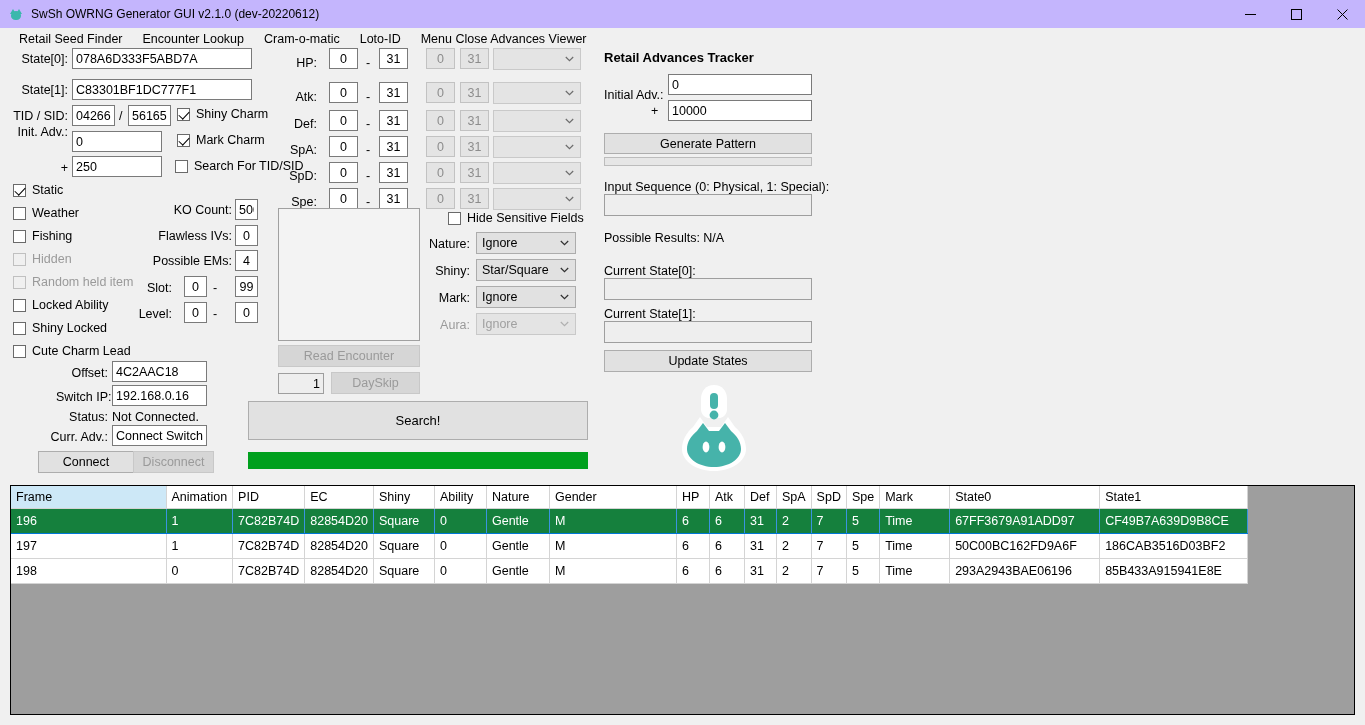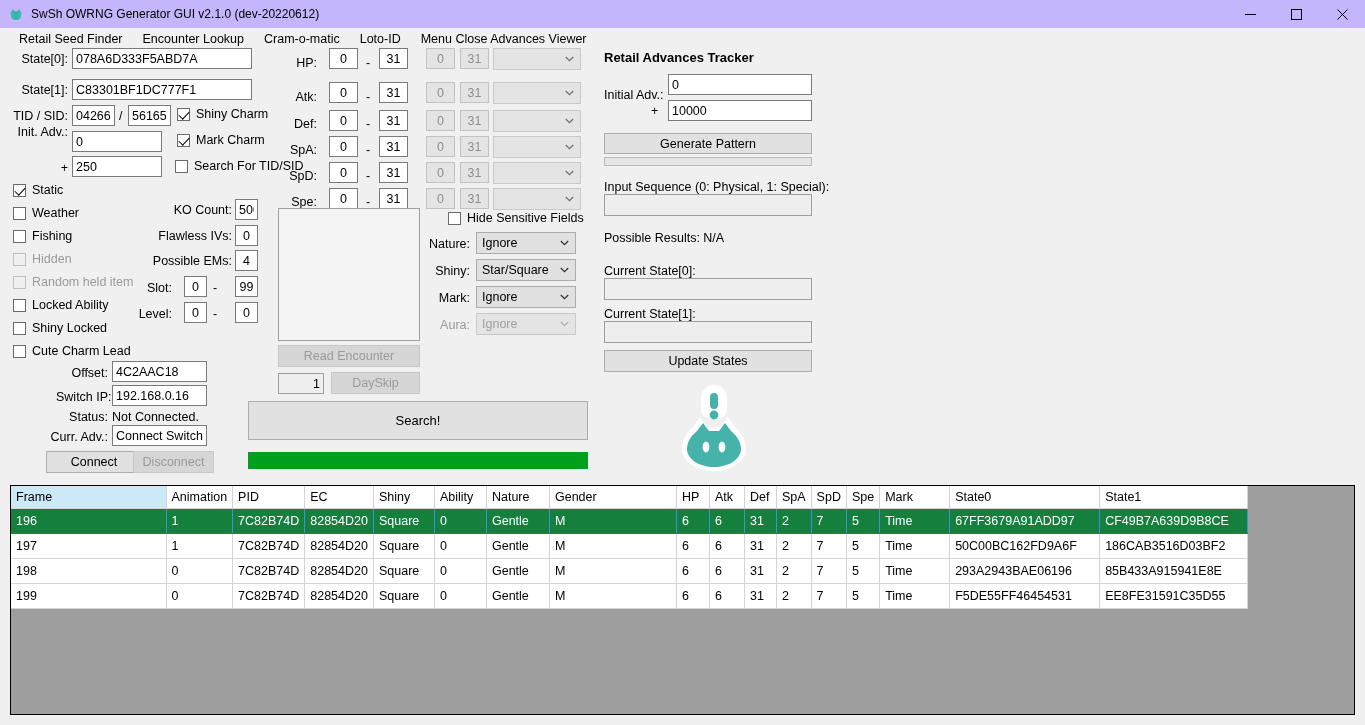--- a/index.html
+++ b/index.html
@@ -253,21 +253,21 @@
 
 <div class="abs lbl" style="left:56px; top:390px; width:68px; text-align:left;">Switch IP:</div>
 <input class="abs tb" style="left: 112px; top: 385px; width: 95px;" value="192.168.0.16">
 
 <div class="abs lbl" style="left:40px; top:410px; width:68px; text-align:right;">Status:</div>
 <div class="abs lbl" style="left:112px; top:410px;">Not Connected.</div>
 
 <div class="abs lbl" style="left:40px; top:430px; width:68px; text-align:right;">Curr. Adv.:</div>
 <input class="abs tb" style="left: 112px; top: 425px; width: 95px;" value="Connect Switch!">
 
-<div class="abs btn" style="left:38px; top:451px; width:96px;margin-left:8px;">Connect</div>
+<div class="abs btn" style="left:38px; top:451px; width:96px;">Connect</div>
 <div class="abs btn dis" style="left:133px; top:451px; width:81px;">Disconnect</div>
 
 <div class="abs lbl" style="left:285px; top:56px; width:32px; text-align:right;">HP:</div>
 <input class="abs tb" style="left: 329px; top: 48px; width: 29px; text-align: center;" value="0">
 <div class="abs lbl" style="left:366px; top:56px;">-</div>
 <input class="abs tb" style="left: 379px; top: 48px; width: 29px; text-align: center;" value="31">
 <input class="abs tb dis" style="left: 426px; top: 48px; width: 29px; text-align: center;" value="0">
 <input class="abs tb dis" style="left: 460px; top: 48px; width: 29px; text-align: center;" value="31">
 <div class="abs combo dis" style="left:493px; top:48px; width:88px;">
   <span></span>
@@ -543,34 +543,15 @@
           <td>6</td>
           <td>6</td>
           <td>31</td>
           <td>2</td>
           <td>7</td>
           <td>5</td>
           <td>Time</td>
           <td>293A2943BAE06196</td>
           <td>85B433A915941E8E</td>
         </tr>
-        <tr>
-          <td>199</td>
-          <td>0</td>
-          <td>7C82B74D</td>
-          <td>82854D20</td>
-          <td>Square</td>
-          <td>0</td>
-          <td>Gentle</td>
-          <td>M</td>
-          <td>6</td>
-          <td>6</td>
-          <td>31</td>
-          <td>2</td>
-          <td>7</td>
-          <td>5</td>
-          <td>Time</td>
-          <td>F5DE55FF46454531</td>
-          <td>EE8FE31591C35D55</td>
-        </tr>
       </tbody>
   </table>
 </div>
 
 </body></html>

